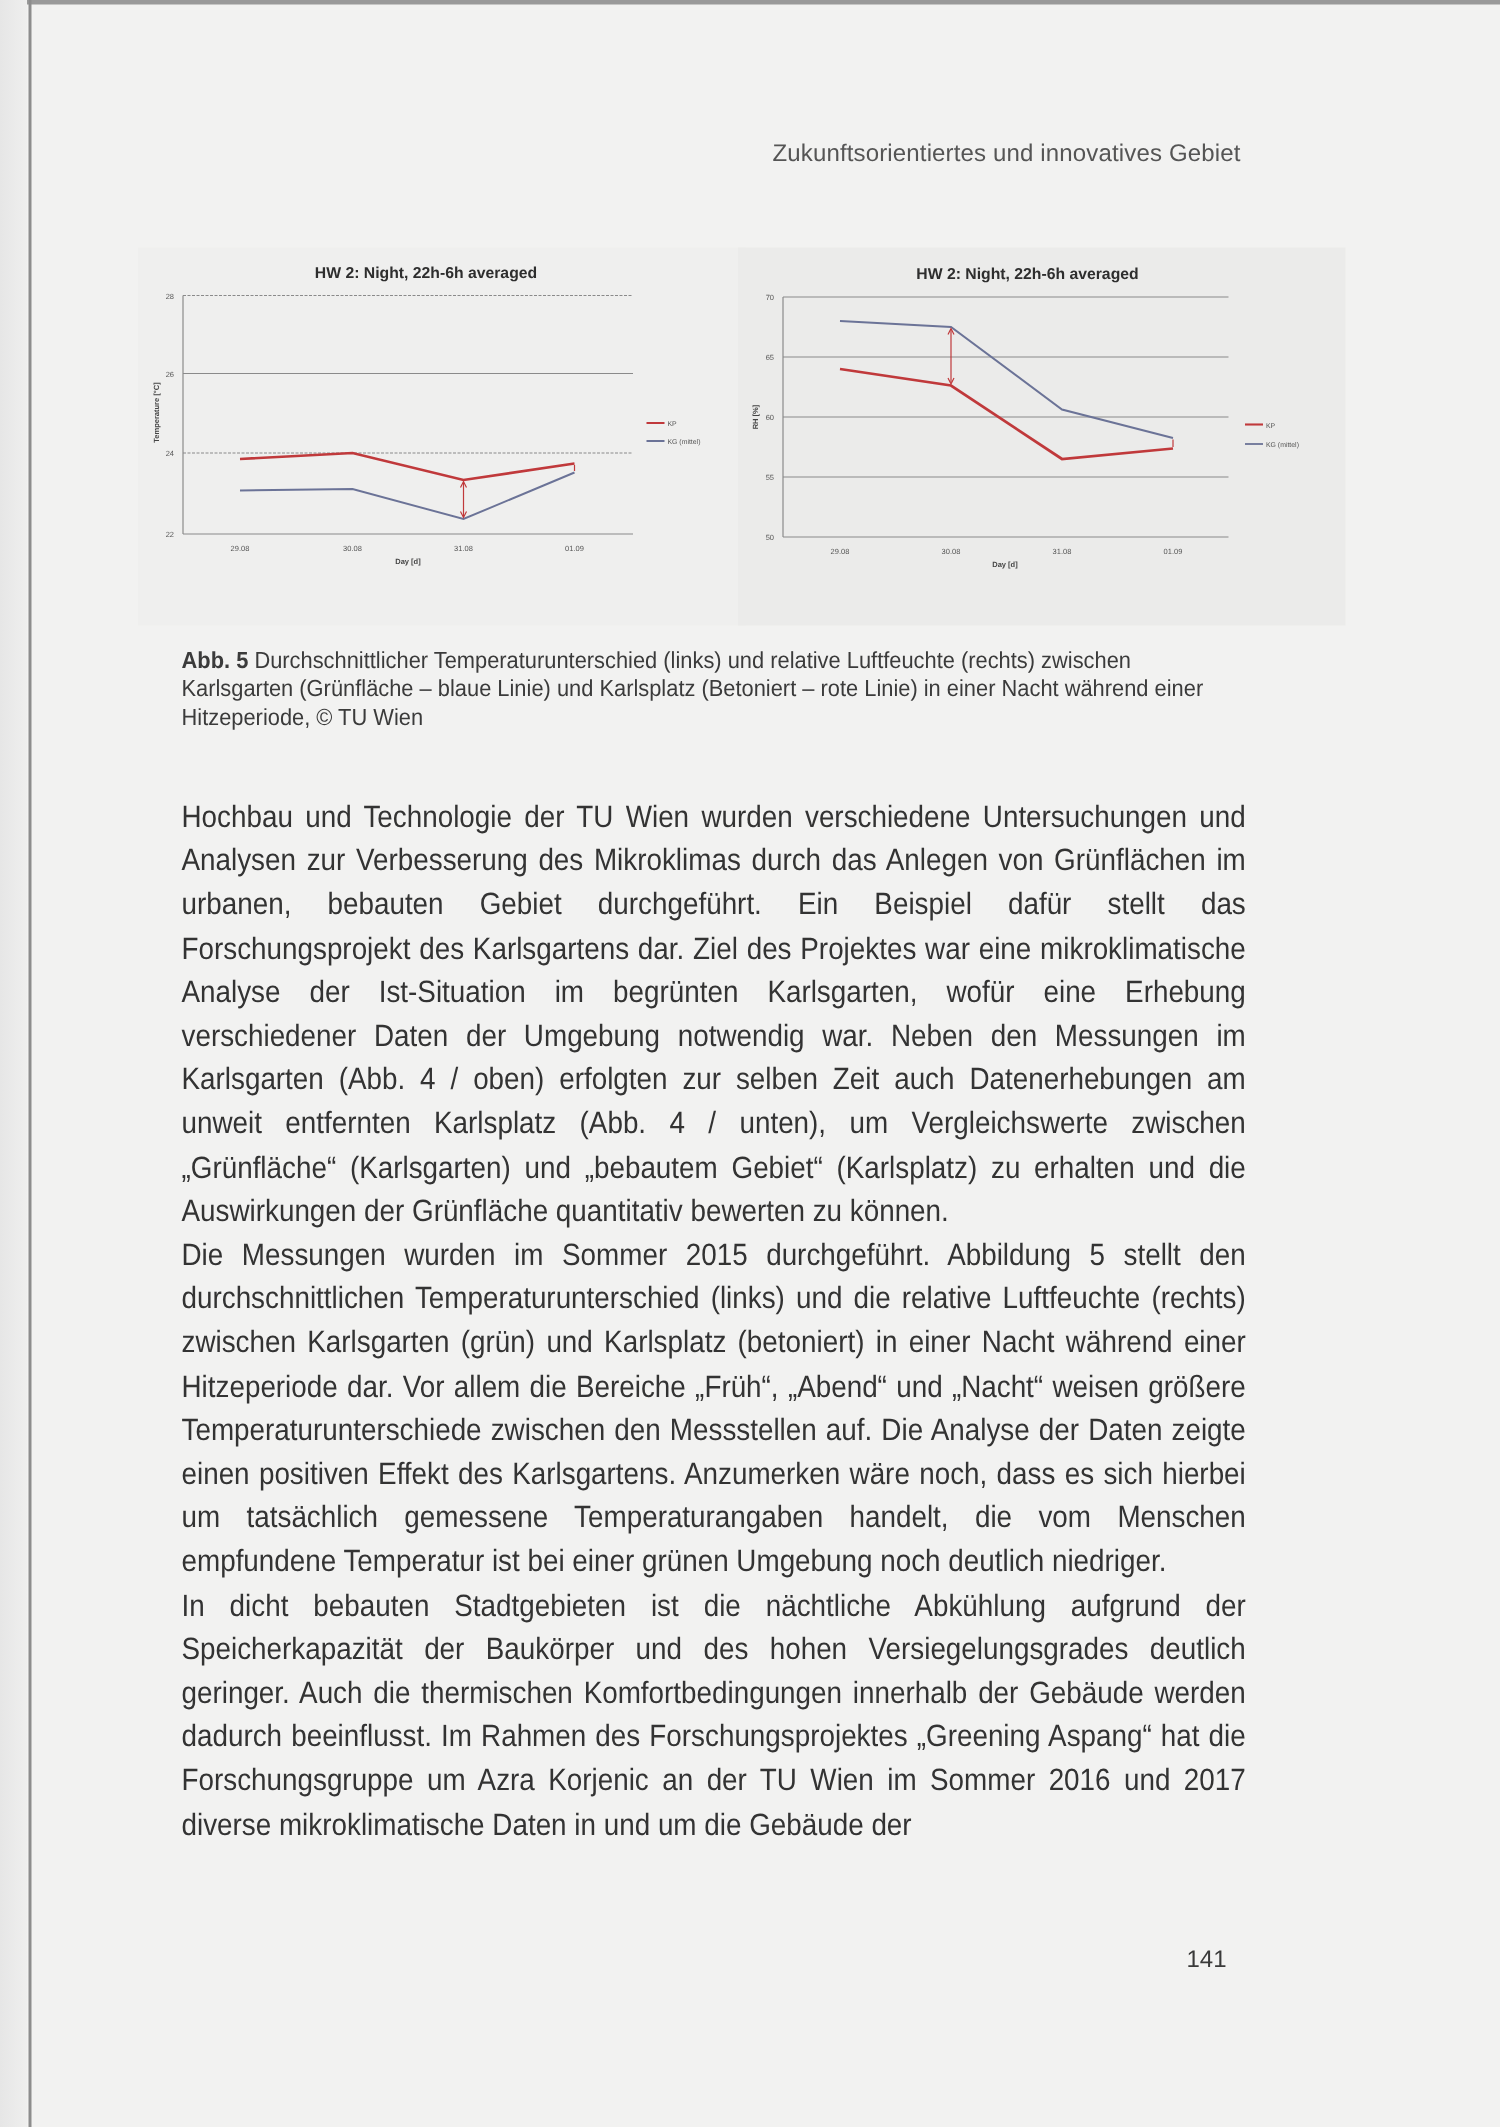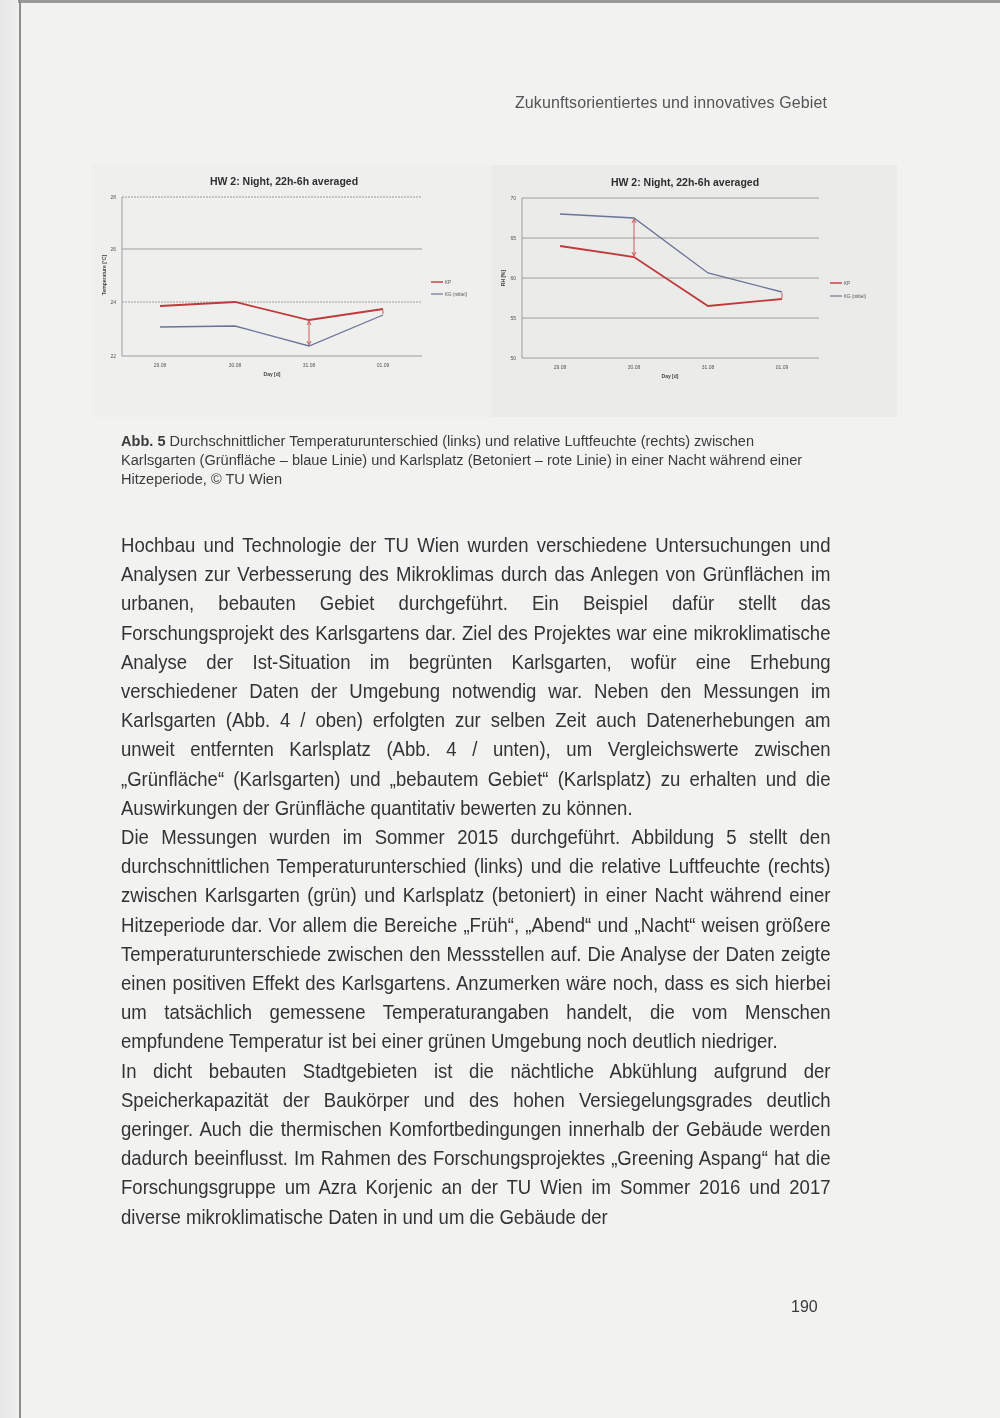--- a/index.html
+++ b/index.html
@@ -160,13 +160,13 @@
   <b>Abb. 5</b>
   <span>Durchschnittlicher Temperaturunterschied (links) und relative Luftfeuchte (rechts) zwischen Karlsgarten (Grünfläche – blaue Linie) und Karlsplatz (Betoniert – rote Linie) in einer Nacht während einer Hitzeperiode, © TU Wien</span>
 </div>
 
 <div class="body-text">
   <p>Hochbau und Technologie der TU Wien wurden verschiedene Untersuchungen und Analysen zur Verbesserung des Mikroklimas durch das Anlegen von Grün­flächen im urbanen, bebauten Gebiet durchgeführt. Ein Beispiel dafür stellt das Forschungsprojekt des Karlsgartens dar. Ziel des Projektes war eine mikroklima­tische Analyse der Ist-Situation im begrünten Karlsgarten, wofür eine Erhebung verschiedener Daten der Umgebung notwendig war. Neben den Messungen im Karlsgarten (Abb. 4 / oben) erfolgten zur selben Zeit auch Datenerhebungen am unweit entfernten Karlsplatz (Abb. 4 / unten), um Vergleichswerte zwischen „Grünfläche“ (Karlsgarten) und „bebautem Gebiet“ (Karlsplatz) zu erhalten und die Auswirkungen der Grünfläche quantitativ bewerten zu können.</p>
   <p>Die Messungen wurden im Sommer 2015 durchgeführt. Abbildung 5 stellt den durchschnittlichen Temperaturunterschied (links) und die relative Luftfeuchte (rechts) zwischen Karlsgarten (grün) und Karlsplatz (betoniert) in einer Nacht während einer Hitzeperiode dar. Vor allem die Bereiche „Früh“, „Abend“ und „Nacht“ weisen größere Temperaturunterschiede zwischen den Messstellen auf. Die Analyse der Daten zeigte einen positiven Effekt des Karlsgartens. Anzumer­ken wäre noch, dass es sich hierbei um tatsächlich gemessene Temperaturan­gaben handelt, die vom Menschen empfundene Temperatur ist bei einer grünen Umgebung noch deutlich niedriger.</p>
   <p>In dicht bebauten Stadtgebieten ist die nächtliche Abkühlung aufgrund der Speicherkapazität der Baukörper und des hohen Versiegelungsgrades deutlich geringer. Auch die thermischen Komfortbedingungen innerhalb der Gebäude werden dadurch beeinflusst. Im Rahmen des Forschungsprojektes „Greening Aspang“ hat die Forschungsgruppe um Azra Korjenic an der TU Wien im Som­mer 2016 und 2017 diverse mikroklimatische Daten in und um die Gebäude der</p>
 </div>
 
-<div class="page-number">190</div>
+<div class="page-number">141</div>
 
 </body></html>

